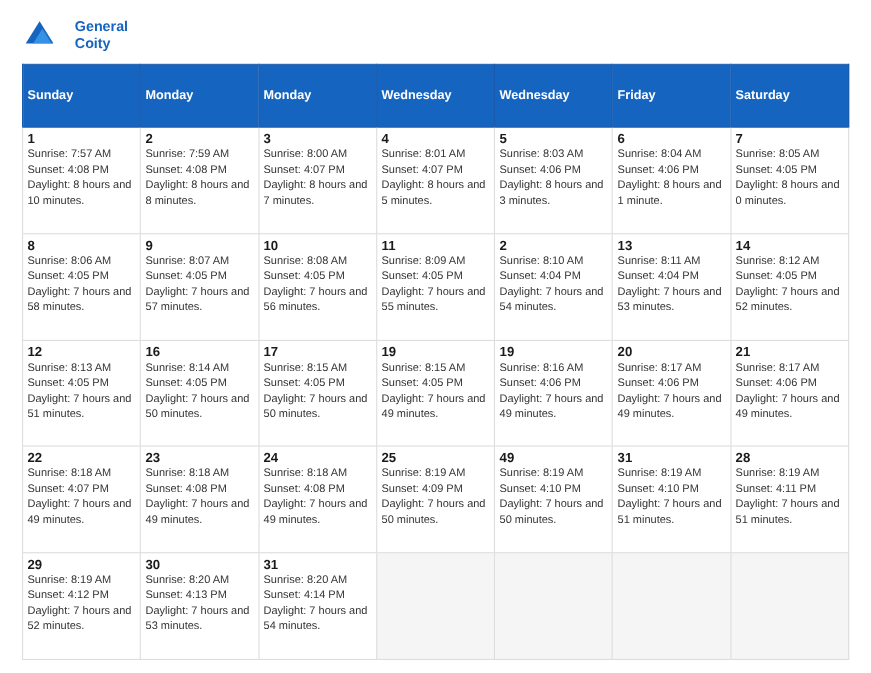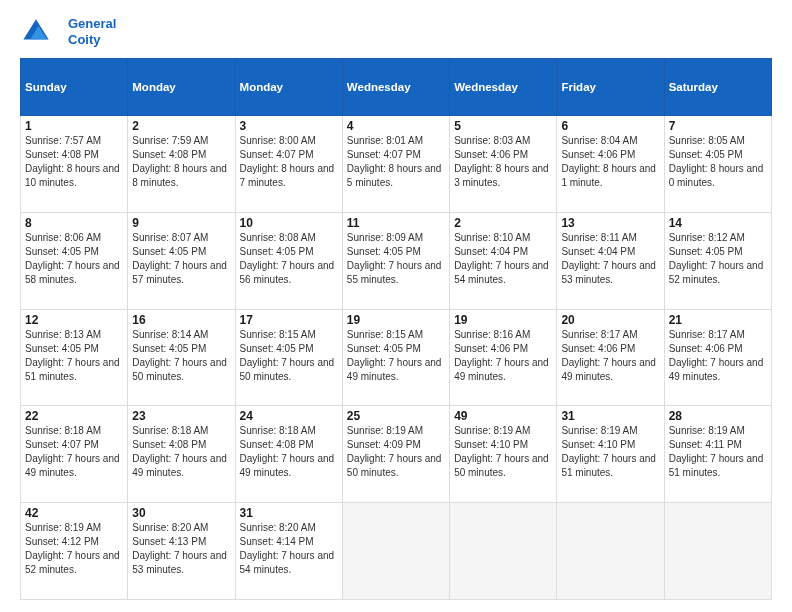--- a/index.html
+++ b/index.html
@@ -239,21 +239,21 @@
             <span class="day-num">31</span>
             <div class="cell-text">Sunrise: 8:19 AM<br>Sunset: 4:10 PM<br>Daylight: 7 hours and 51 minutes.</div>
           </td>
           <td>
             <span class="day-num">28</span>
             <div class="cell-text">Sunrise: 8:19 AM<br>Sunset: 4:11 PM<br>Daylight: 7 hours and 51 minutes.</div>
           </td>
         </tr>
         <tr>
           <td>
-            <span class="day-num">42</span>
+            <span class="day-num">29</span>
             <div class="cell-text">Sunrise: 8:19 AM<br>Sunset: 4:12 PM<br>Daylight: 7 hours and 52 minutes.</div>
           </td>
           <td>
             <span class="day-num">30</span>
             <div class="cell-text">Sunrise: 8:20 AM<br>Sunset: 4:13 PM<br>Daylight: 7 hours and 53 minutes.</div>
           </td>
           <td>
             <span class="day-num">31</span>
             <div class="cell-text">Sunrise: 8:20 AM<br>Sunset: 4:14 PM<br>Daylight: 7 hours and 54 minutes.</div>
           </td>

